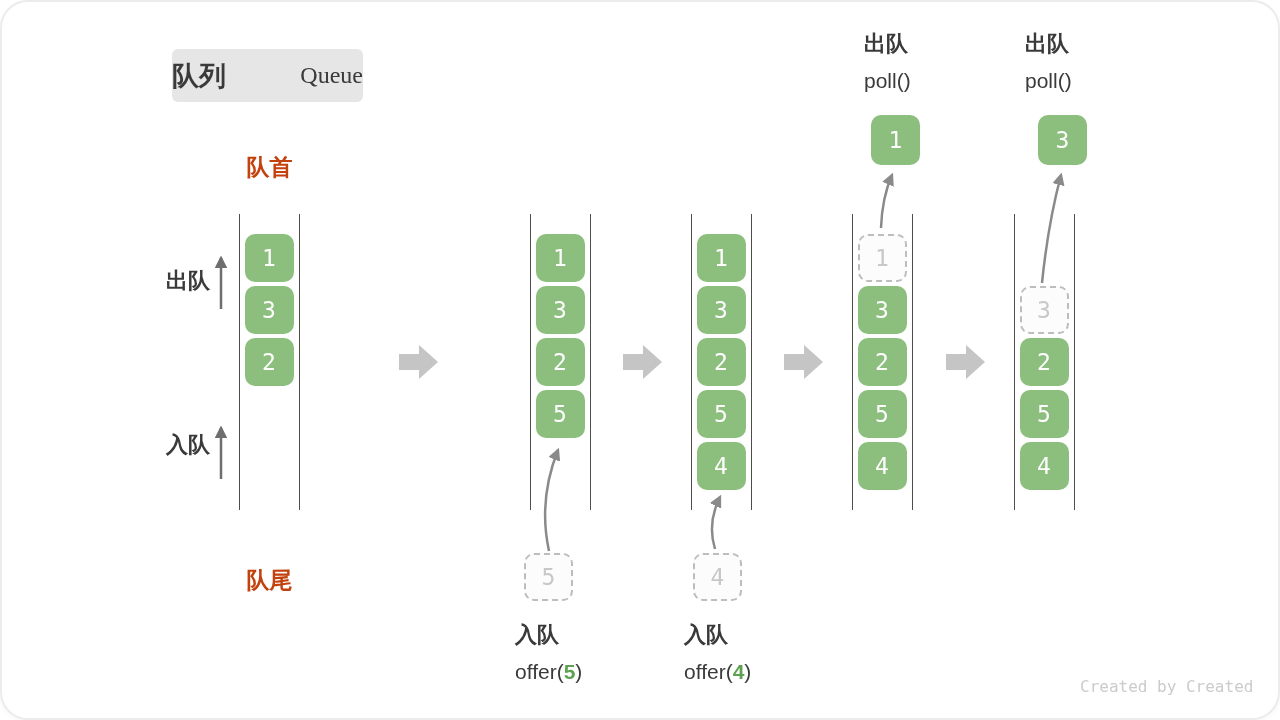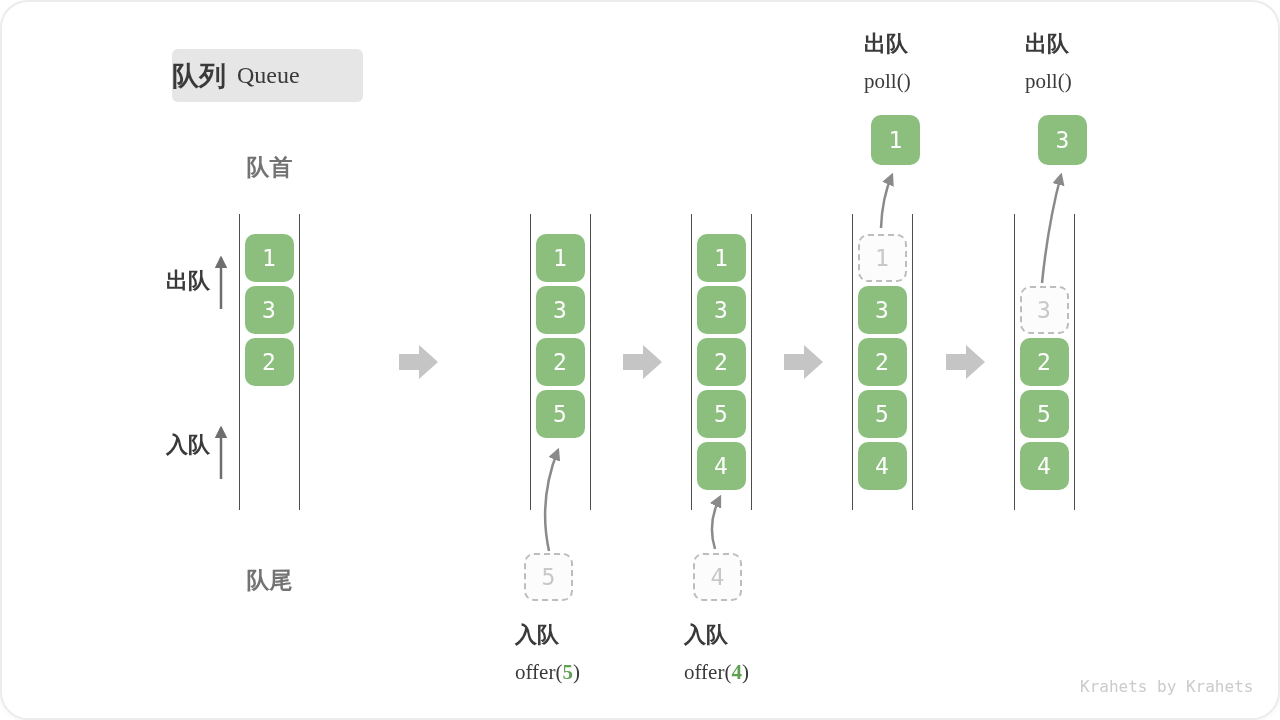--- a/index.html
+++ b/index.html
@@ -6,26 +6,26 @@
   body{font-family:"Liberation Sans",sans-serif;}
   .canvas{
     position:relative;width:1280px;height:720px;box-sizing:border-box;
     background:#fff;border:2px solid #ececec;border-radius:28px;
     box-shadow:0 1px 4px rgba(0,0,0,.05);overflow:hidden;
   }
   
   .title{
     position:absolute;left:170px;top:47px;width:191px;height:53px;
     background:#e6e6e6;border-radius:6px;display:flex;align-items:center;
-    justify-content:flex-start;gap:11px;color:#3a3a3a;
+    justify-content:space-between;gap:11px;color:#3a3a3a;
   }
   .title-zh{font-size:27px;font-weight:bold;}
   .title-en{font-family:Liberation Serif, serif;font-size:24px;}
   
-  .pos-label{position:absolute;width:61px;text-align:center;font-size:23px;font-weight:bold;color:#737373;}
+  .pos-label{position:absolute;width:61px;text-align:center;font-size:23px;font-weight:bold;color:#c2410c;}
   .front{left:237px;top:150px;}
   .rear{left:237px;top:563px;}
   .side-label{position:absolute;font-size:22px;font-weight:bold;color:#3a3a3a;}
   .dequeue-side{left:164px;top:264px;}
   .enqueue-side{left:164px;top:428px;}
   
   .queue{
     position:absolute;top:212px;height:296px;width:61px;box-sizing:border-box;
     border-left:1.5px solid #4d4d4d;border-right:1.5px solid #4d4d4d;
   }
@@ -41,21 +41,21 @@
   .q1{left:237px}.q2{left:528px}.q3{left:689px}.q4{left:850px}.q5{left:1012px}
   
   .float{position:absolute;}
   .pending-5{left:522px;top:551px;}
   .pending-4{left:691px;top:551px;}
   .popped-1{left:869px;top:113px;height:50px;}
   .popped-3{left:1036px;top:113px;height:50px;}
   
   .caption{position:absolute;color:#3a3a3a;}
   .cap-op{font-size:22px;font-weight:bold;line-height:1;}
-  .cap-code{font-family:Liberation Serif, serif;font-size:21px;margin-top:14px;white-space:nowrap;}
+  .cap-code{font-family:Liberation Sans, sans-serif;font-size:21px;margin-top:14px;white-space:nowrap;}
   .c-offer5{left:513px;top:622px;}
   .c-offer4{left:682px;top:622px;}
   .c-poll1{left:862px;top:31px;}
   .c-poll3{left:1023px;top:31px;}
   .green-arg{color:#5FA153;font-weight:bold;}
   
   .watermark{
     position:absolute;left:1078px;top:675px;
     font-family:"DejaVu Sans Mono",monospace;font-size:16px;color:#cbcbcb;
   }
@@ -134,21 +134,21 @@
 
   <div class="caption c-poll1">
     <div class="cap-op">出队</div>
     <div class="cap-code">poll()</div>
   </div>
   <div class="caption c-poll3">
     <div class="cap-op">出队</div>
     <div class="cap-code">poll()</div>
   </div>
 
-  <div class="watermark">Krahets by Krahets</div>
+  <div class="watermark">Created by Created</div>
 
   <svg class="overlay" viewBox="0 0 1280 720">
     <defs>
       <marker id="ah" viewBox="0 0 10 10" refX="8" refY="5" markerWidth="5" markerHeight="5" orient="auto-start-reverse">
         <path d="M0,0 L10,5 L0,10 Z" fill="#8a8a8a"></path>
       </marker>
       <marker id="ahd" viewBox="0 0 10 10" refX="8" refY="5" markerWidth="5" markerHeight="5" orient="auto-start-reverse">
         <path d="M0,0 L10,5 L0,10 Z" fill="#6e6e6e"></path>
       </marker>
     </defs>

